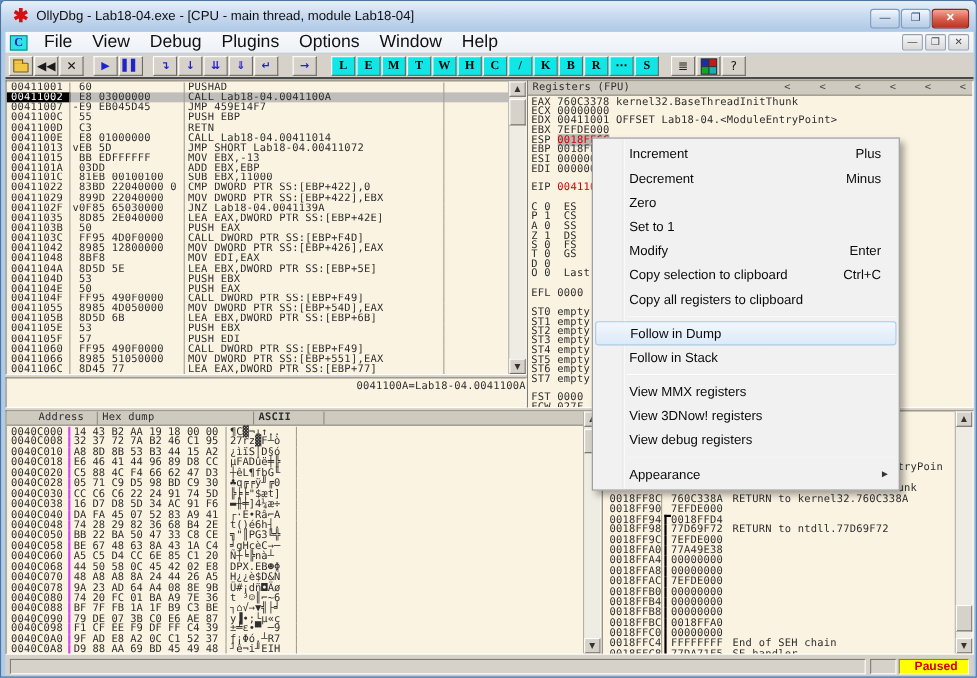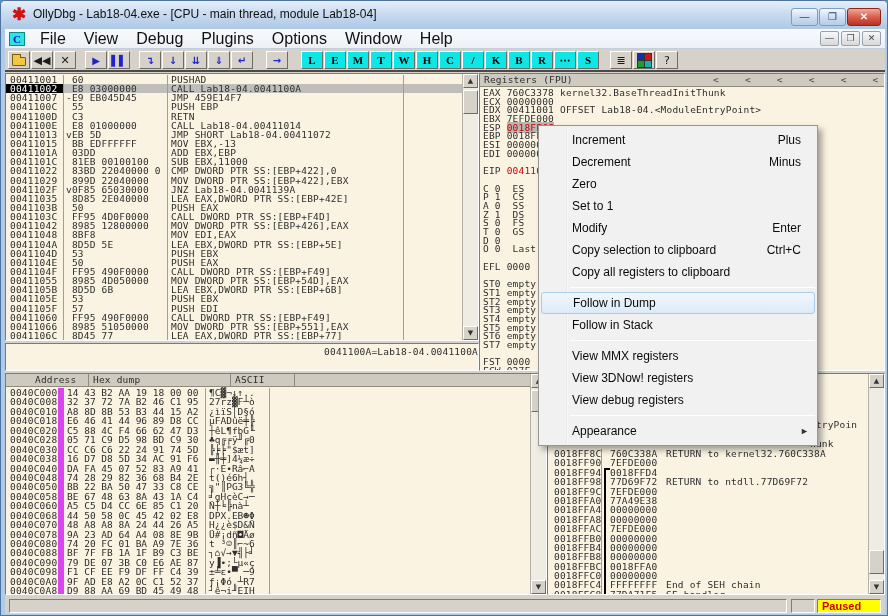--- a/index.html
+++ b/index.html
@@ -51,24 +51,24 @@
   
   .registers{left:474px;top:44px;width:406px;height:298px;}
   .reg-lines{position:absolute;left:3px;top:15px;right:0;bottom:0;}
   .reg-line{height:8.7px;line-height:8.9px;white-space:pre;}
   .red{color:#CC0000;}
   .selv{background:#b8b6b2;}
   
   .dump{left:0;top:344px;width:542px;height:222px;}
   .dump-header{display:flex;padding-left:0;}
   .dh{padding-left:4px;border-right:1px solid #8f8a7e;}
-  .dh1{width:58px;margin-left:25px;} .dh2{width:142px;} .dh3{width:64px;}
+  .dh1{width:58px;margin-left:25px;} .dh2{width:142px;} .dh3{width:64px;font-weight:bold;}
   .dump-rows{position:absolute;left:0;top:14px;right:17px;bottom:0;}
   .dump-row{display:flex;height:9.45px;line-height:9.6px;white-space:pre;}
-  .du-addr{width:58px;padding-left:4px;border-right:6px solid #d946ef;}
+  .du-addr{width:58px;padding-left:4px;border-right:2px solid #d946ef;}
   .du-hex{width:142px;padding-left:3px;border-right:1px solid #a39e92;letter-spacing:0;}
   .du-ascii{width:64px;padding-left:3px;border-right:1px solid #a39e92;letter-spacing:0;}
   
   .stack{left:542px;top:344px;width:338px;height:222px;}
   .stack-rows{position:absolute;left:0;top:75px;right:17px;bottom:0;}
   .st-row{display:flex;height:9.4px;line-height:9.5px;white-space:pre;}
   .st-addr{width:54px;padding-left:6px;border-right:1px solid #a39e92;}
   .st-gut{width:8px;}
   .st-gut.bracket{border-left:2px solid #000;margin-left:2px;width:6px;}
   .st-gut.corner{border-top:2px solid #000;}
@@ -76,21 +76,21 @@
   .st-comm{flex:1;}
   .frag{position:absolute;white-space:pre;overflow:hidden;}
   .frag-0{left:256px;top:45px;width:60px;}
   .frag-1{left:262px;top:64px;width:40px;}
   
   .sbar{position:absolute;width:16px;background:#EFECE3;border-left:1px solid #b5b0a5;}
   .sb-btn{position:absolute;left:0;width:15px;height:14px;background:#D6D2C9;border:1px solid;border-color:#fff #6f6a62 #6f6a62 #fff;color:#333;font-size:7px;line-height:12px;text-align:center;font-family:"DejaVu Sans",sans-serif;}
   .sb-thumb{position:absolute;left:0;width:15px;background:#D6D2C9;border:1px solid;border-color:#fff #6f6a62 #6f6a62 #fff;}
   
   .statusbar{position:absolute;left:0;top:569px;width:100%;height:16px;background:#D6D2C9;}
-  .sb-panel{position:absolute;top:1px;height:14px;border:1px solid;border-color:#807b73 #fff #fff #807b73;background:#D6D2C9;}
+  .sb-panel{position:absolute;top:1px;height:14px;border:1px solid;border-color:#807b73 #fff #fff #807b73;background:#D6D2C9;text-align:center;}
   .sb-long{left:4px;width:778px;}
   .sb-small{left:786px;width:24px;}
   .sb-paused{left:812px;width:64px;background:#FFFF00;color:#D00000;font-weight:bold;font-size:11px;line-height:12px;padding-left:4px;font-family:"Liberation Sans",sans-serif;}
   
   .ctx-menu{position:absolute;left:537px;top:124px;width:280px;background:#F1F1F1;border:1px solid #979797;box-shadow:4px 4px 6px rgba(0,0,0,.35);padding:3px 0;z-index:50;}
   .ctx-gutter{position:absolute;left:27px;top:1px;bottom:1px;width:2px;background:linear-gradient(to right,#E2E3E3,#fff);}
   .cm-item{position:relative;height:22px;display:flex;align-items:center;padding:0 16px 0 33px;font-size:12px;color:#0a0a0a;}
   .cm-item.hl{border:1px solid #A8CBE8;border-radius:3px;background:linear-gradient(#F2F7FC,#DCEAF8);margin:0 2px;padding:0 14px 0 31px;}
   .cm-label{flex:1;white-space:nowrap;}
   .cm-short{white-space:nowrap;}

